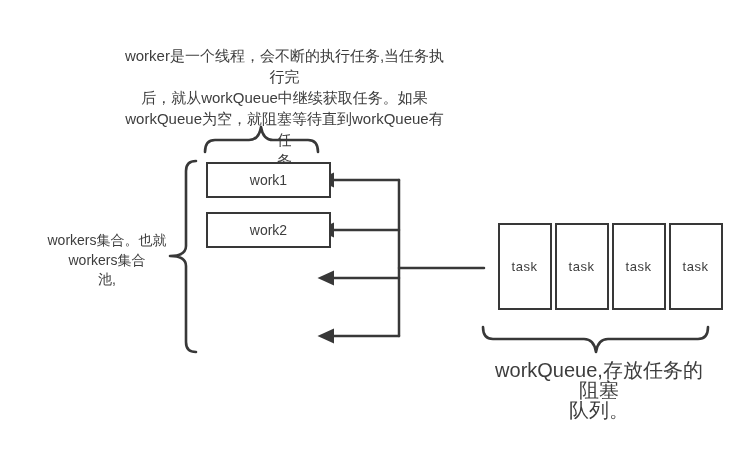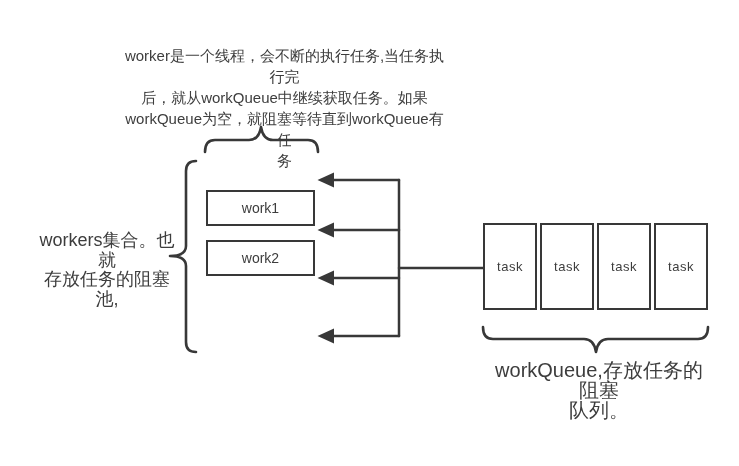--- a/index.html
+++ b/index.html
@@ -19,31 +19,31 @@
   }
   .overlay{
     position:absolute;left:0;top:0;width:739px;height:466px;
     pointer-events:none;
   }
   .overlay .ln{stroke:var(--stroke);stroke-width:2.5;fill:none;stroke-linecap:round;}
   .overlay .brace{stroke:var(--stroke);stroke-width:2.6;fill:none;stroke-linecap:round;stroke-linejoin:round;}
   .overlay .head{fill:var(--stroke);stroke:none;}
   .anno{position:absolute;text-align:center;color:var(--text);}
   .anno-top{left:122px;top:45px;width:325px;font-size:15px;line-height:21px;}
-  .anno-left{left:38px;top:231px;width:138px;font-size:18px;line-height:19.5px;}
+  .anno-left{left:38px;top:231px;width:138px;font-size:14px;line-height:19.5px;}
   .anno-bottom{left:488px;top:360px;width:222px;font-size:20px;line-height:20px;}
   .workbox{
-    position:absolute;left:206px;width:109px;height:36px;
+    position:absolute;left:206px;width:125px;height:36px;
     box-sizing:border-box;border:2px solid var(--stroke);background:#fff;
     display:flex;align-items:center;justify-content:center;
-    font-size:14px;color:var(--text);margin-top:28px;
+    font-size:14px;color:var(--text);
   }
   .task-row{
     position:absolute;left:483px;top:223px;height:87px;width:254px;
-    display:flex;gap:3px;
+    display:flex;gap:3px;justify-content:center;
   }
   .taskbox{
     box-sizing:border-box;width:54px;height:87px;
     border:2px solid var(--stroke);background:#fff;
     display:flex;align-items:center;justify-content:center;
     font-size:13px;letter-spacing:0.5px;color:var(--text);
   }
 </style>
 </head>
 <body>
@@ -72,21 +72,21 @@
 
   <div class="anno anno-top">
     <div>worker是一个线程，会不断的执行任务,当任务执行完</div>
     <div>后，就从workQueue中继续获取任务。如果</div>
     <div>workQueue为空，就阻塞等待直到workQueue有任</div>
     <div>务</div>
   </div>
 
   <div class="anno anno-left">
     <div>workers集合。也就</div>
-    <div>存放任务的阻塞</div>
+    <div>workers集合</div>
     <div>池,</div>
   </div>
 
   <div class="anno anno-bottom">
     <div>workQueue,存放任务的阻塞</div>
     <div>队列。</div>
   </div>
 
   <div class="workbox" style="top:162px">
     <span>work1</span>

